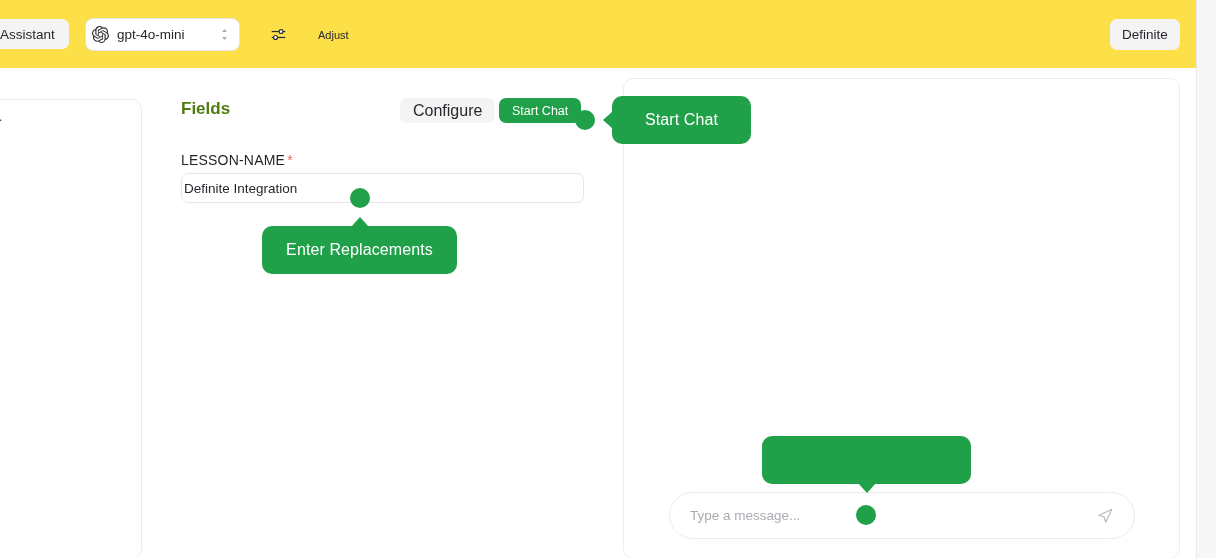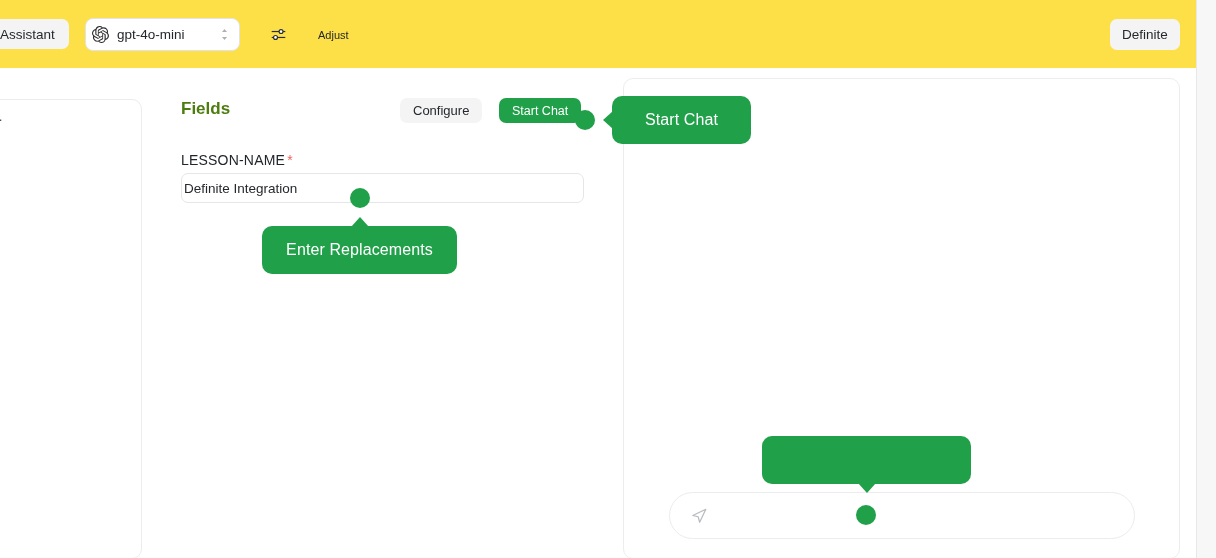--- a/index.html
+++ b/index.html
@@ -166,21 +166,21 @@
   #configure-button {
     position: absolute;
     left: 219px;
     top: 0;
     height: 25px;
     padding: 0 13px;
     display: flex;
     align-items: center;
     background: #f4f4f5;
     border-radius: 7px;
-    font-size: 13px;
+    font-size: 16px;
     color: #25282c;
     cursor: pointer;
   }
   #start-chat-button {
     position: absolute;
     left: 318px;
     top: 0;
     height: 25px;
     padding: 0 13px;
     display: flex;
@@ -393,20 +393,21 @@
 
 <div id="lesson-label">
   <span>LESSON-NAME</span><span class="req-star">*</span>
 </div>
 
 <input id="lesson-input" type="text" value="Definite Integration" style="">
 
 <div id="chat-panel">
   <div id="chat-messages"></div>
   <div id="chat-input-row">
+    <input id="chat-input" type="text" placeholder="Type a message..." style="">
     <span id="send-button">
       <svg width="19" height="19" viewBox="0 0 24 24" aria-hidden="true">
         <path d="M3.5 12 20 4.2 12.2 20.6l-1.9-7z" fill="none" stroke="#b6b9be" stroke-width="1.5" stroke-linejoin="round"></path>
       </svg>
     </span>
   </div>
 </div>
 
 <div class="tour-dot" id="dot-start-chat"></div>
 <div class="tour-bubble" id="bubble-start-chat">

